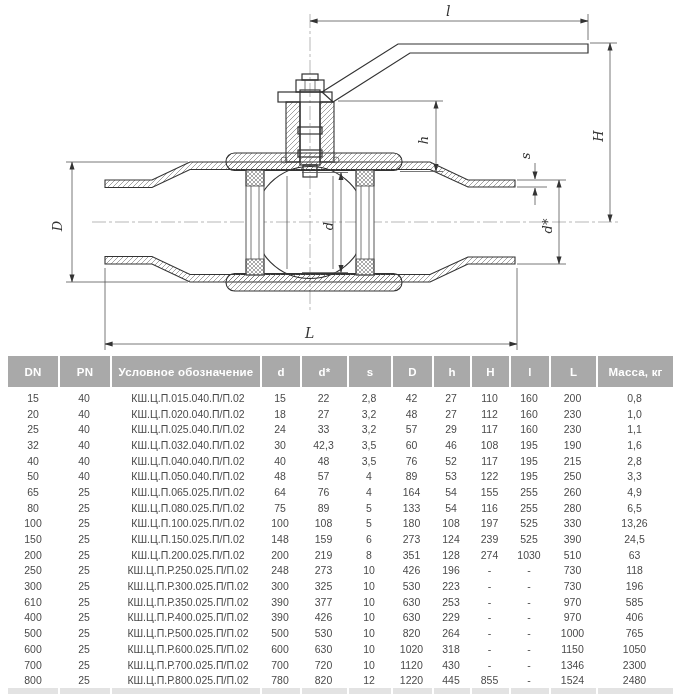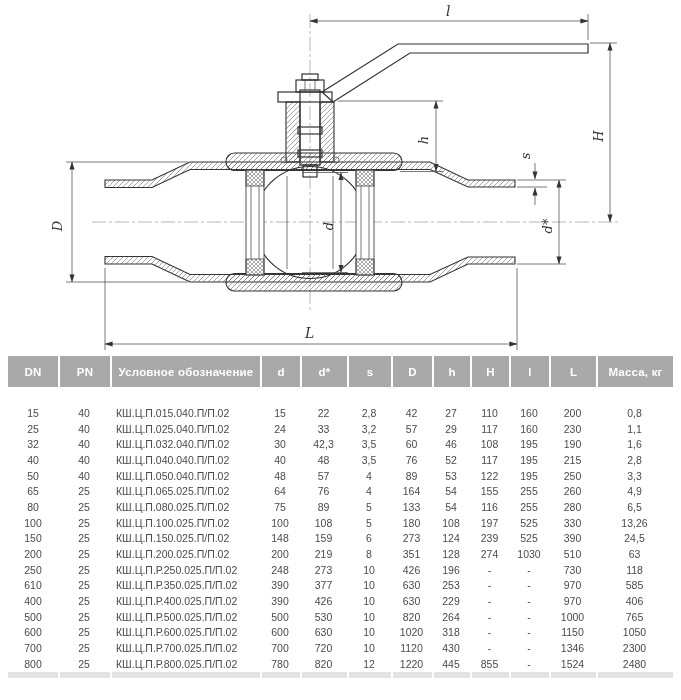--- a/index.html
+++ b/index.html
@@ -17,22 +17,22 @@
   .dimlabel.big{font-size:14px;}
   
   #table-wrap{margin-left:8px;width:665px;}
   table{border-collapse:separate;border-spacing:0;table-layout:fixed;width:665px;}
   thead th{background:#a9a9a9;color:#fff;font-size:11.5px;font-weight:700;
            height:31px;padding:0;text-align:center;letter-spacing:.2px;
            border-left:2px solid #fff;overflow:hidden;white-space:nowrap;}
   thead th:first-child{border-left:none;}
   tbody td{font-size:10.5px;color:#4a4a4a;text-align:center;height:15.7px;
            padding:0;white-space:nowrap;overflow:hidden;}
-  tbody td.desig{text-align:left;padding-left:6px;}
-  tbody tr:first-child td{padding-top:18px;}
+  tbody td.desig{text-align:center;padding-left:6px;}
+  tbody tr:first-child td{padding-top:3px;}
   
   #strip-table td{height:6px;background:#e3e3e3;border-left:2px solid #fff;padding:0;}
   #strip-table td:first-child{border-left:none;}
 </style>
 </head>
 <body>
 
 <div id="page">
 
   <div id="drawing-wrap">
@@ -188,20 +188,34 @@
             <td>22</td>
             <td>2,8</td>
             <td>42</td>
             <td>27</td>
             <td>110</td>
             <td>160</td>
             <td>200</td>
             <td>0,8</td>
           </tr>
           <tr>
+            <td>20</td>
+            <td>40</td>
+            <td class="desig">КШ.Ц.П.020.040.П/П.02</td>
+            <td>18</td>
+            <td>27</td>
+            <td>3,2</td>
+            <td>48</td>
+            <td>27</td>
+            <td>112</td>
+            <td>160</td>
+            <td>230</td>
+            <td>1,0</td>
+          </tr>
+          <tr>
             <td>25</td>
             <td>40</td>
             <td class="desig">КШ.Ц.П.025.040.П/П.02</td>
             <td>24</td>
             <td>33</td>
             <td>3,2</td>
             <td>57</td>
             <td>29</td>
             <td>117</td>
             <td>160</td>
@@ -326,20 +340,34 @@
             <td class="desig">КШ.Ц.П.Р.250.025.П/П.02</td>
             <td>248</td>
             <td>273</td>
             <td>10</td>
             <td>426</td>
             <td>196</td>
             <td>-</td>
             <td>-</td>
             <td>730</td>
             <td>118</td>
+          </tr>
+          <tr>
+            <td>300</td>
+            <td>25</td>
+            <td class="desig">КШ.Ц.П.Р.300.025.П/П.02</td>
+            <td>300</td>
+            <td>325</td>
+            <td>10</td>
+            <td>530</td>
+            <td>223</td>
+            <td>-</td>
+            <td>-</td>
+            <td>730</td>
+            <td>196</td>
           </tr>
           <tr>
             <td>610</td>
             <td>25</td>
             <td class="desig">КШ.Ц.П.Р.350.025.П/П.02</td>
             <td>390</td>
             <td>377</td>
             <td>10</td>
             <td>630</td>
             <td>253</td>

